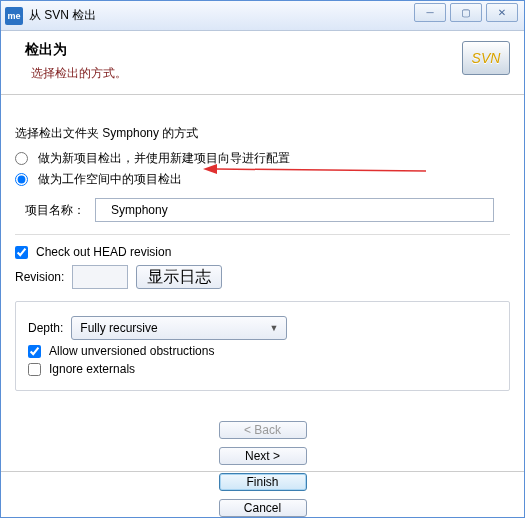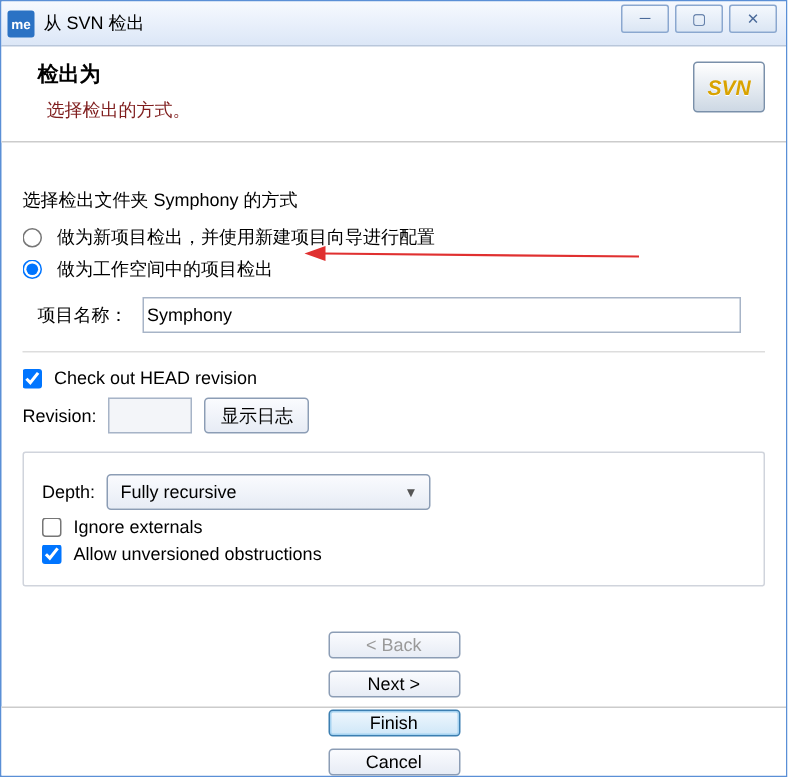--- a/index.html
+++ b/index.html
@@ -88,21 +88,21 @@
   .svn-badge {
     width: 48px;
     height: 34px;
     background: linear-gradient(to bottom, #ffffff, #cdd8e4);
     border: 1px solid #7a90aa;
     border-radius: 3px;
     display: flex;
     align-items: center;
     justify-content: center;
     font-style: italic;
-    font-weight: bold;
+    font-weight: normal;
     font-size: 14px;
     color: #d9a300;
     text-shadow: 0 1px 0 #fff;
   }
   
   .body {
     padding: 10px 14px;
   }
   .prompt {
     margin: 20px 0 8px 0;
@@ -127,41 +127,41 @@
     display: flex;
     align-items: center;
     gap: 10px;
     margin: 10px 16px 6px 10px;
   }
   .text-input {
     flex: 1;
     height: 24px;
     border: 1px solid #a7b4c7;
     background: #fff;
-    padding: 0 2px;
+    padding: 0 15px;
     font-size: 12px;
     font-family: inherit;
   }
   .text-input.small {
     width: 56px;
     flex: none;
     background: #f3f5f9;
   }
   .hr {
     border: none;
     border-top: 1px solid #ddd;
     margin: 12px 0 10px 0;
   }
   .btn-small {
     height: 24px;
     padding: 0 10px;
     background: linear-gradient(to bottom, #fafbfe, #e7ecf5);
     border: 1px solid #8c9db5;
     border-radius: 3px;
-    font-size: 12px;
+    font-size: 16px;
     font-family: inherit;
   }
   .checkbox-row {
     display: flex;
     align-items: center;
     gap: 4px;
     margin: 4px 0;
   }
   .revision-row {
     display: flex;
@@ -296,26 +296,26 @@
 
     <div class="group">
       <div class="row">
         <span>Depth:</span>
         <div class="select">
           <span>Fully recursive</span>
           <span class="chev">▼</span>
         </div>
       </div>
       <label class="checkbox-row">
+        <input type="checkbox" checked="" style="">
+        <span>Allow unversioned obstructions</span>
+      </label>
+      <label class="checkbox-row">
         <input type="checkbox" style="">
         <span>Ignore externals</span>
-      </label>
-      <label class="checkbox-row">
-        <input type="checkbox" checked="" style="">
-        <span>Allow unversioned obstructions</span>
       </label>
     </div>
   </div>
 
   <div class="button-bar">
     <button class="nav-btn disabled">&lt; Back</button>
     <button class="nav-btn">Next &gt;</button>
     <button class="nav-btn default">Finish</button>
     <button class="nav-btn">Cancel</button>
   </div>

